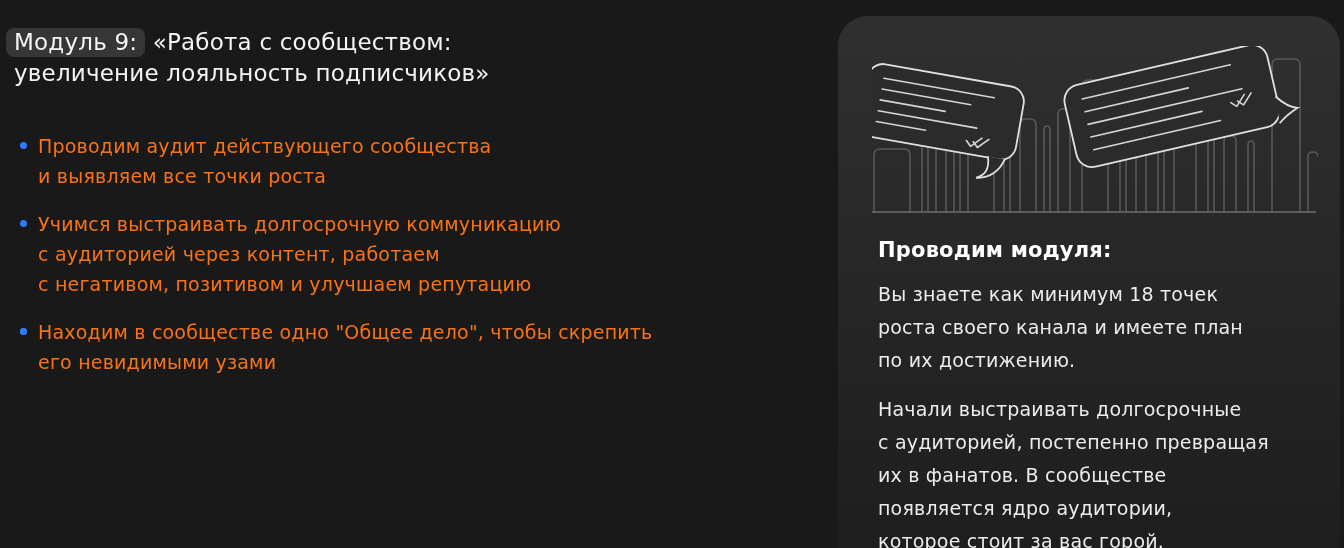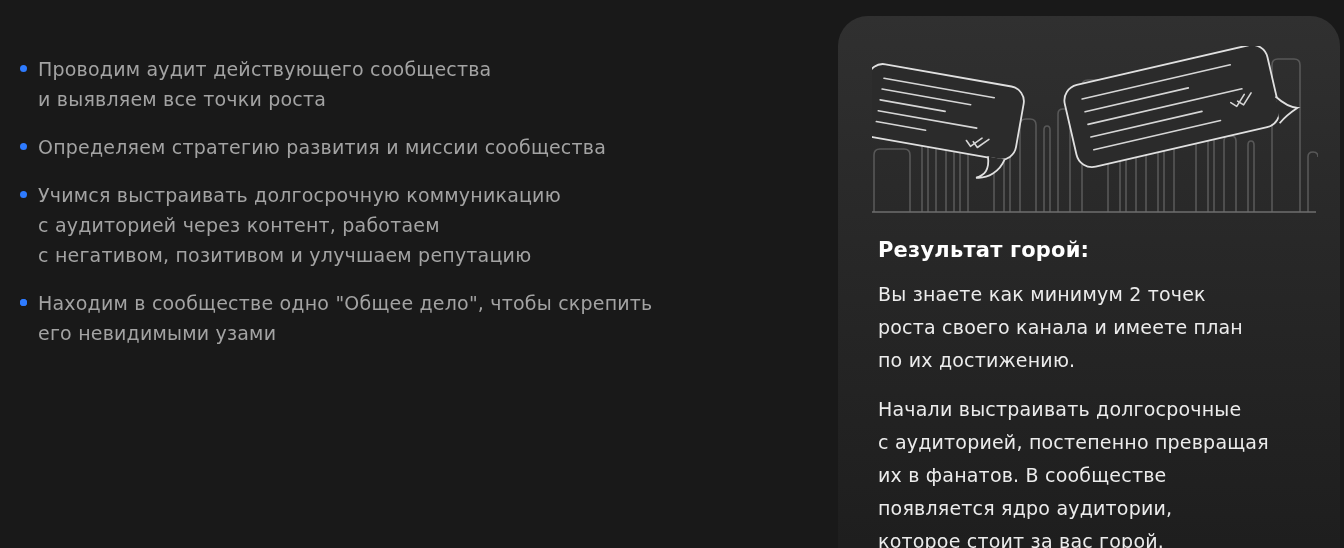--- a/index.html
+++ b/index.html
@@ -16,21 +16,21 @@
     color:#f4f4f4;letter-spacing:.2px;
   }
   .title-badge{
     background:rgba(255,255,255,.13);
     border-radius:8px;padding:1px 8px 2px;margin-left:-8px;
   }
   .bullet-list{list-style:none;margin:42px 0 0;padding:0 0 0 6px;}
   .bullet-item{
     position:relative;padding-left:18px;margin:0 0 18px;
     font-size:19px;line-height:30px;font-weight:400;
-    color:#a3a3a3;letter-spacing:.2px;white-space:pre-line;
+    color:#f97316;letter-spacing:.2px;white-space:pre-line;
   }
   .bullet-dot{
     position:absolute;left:0;top:11px;width:7px;height:7px;
     border-radius:50%;background:#2e7bff;
   }
   
   .result-card{
     position:absolute;left:838px;top:16px;width:502px;height:560px;
     border-radius:30px;box-sizing:border-box;
     background:linear-gradient(180deg,#303030 0%,#272727 45%,#1d1d1d 100%);
@@ -49,25 +49,25 @@
   .bar{fill:none;stroke:#585858;stroke-width:1.6;}
   .bar-baseline{stroke:#6e6e6e;stroke-width:1.6;}
   .bubble-shape{fill:#2b2b2b;stroke:#e0e0e0;stroke-width:1.8;}
   .bubble-line{stroke:#d6d6d6;stroke-width:1.6;stroke-linecap:round;fill:none;}
   .check{stroke:#d6d6d6;stroke-width:1.6;stroke-linecap:round;stroke-linejoin:round;fill:none;}
 </style>
 </head>
 <body>
 
 <div class="left-col">
+  <h1 class="page-title"><span class="title-badge">Модуль 9:</span> <span>«Работа с сообществом:</span><br><span>увеличение лояльность подписчиков»</span></h1>
 
   <ul class="bullet-list">
     <li class="bullet-item"><span class="bullet-dot"></span><span>Проводим аудит действующего сообщества
 и выявляем все точки роста</span></li>
-    <li class="bullet-item"><span class="bullet-dot"></span><span>Определяем стратегию развития и миссии сообщества</span></li>
     <li class="bullet-item"><span class="bullet-dot"></span><span>Учимся выстраивать долгосрочную коммуникацию
 с аудиторией через контент, работаем
 с негативом, позитивом и улучшаем репутацию</span></li>
     <li class="bullet-item"><span class="bullet-dot"></span></li>
     <li class="bullet-item"><span class="bullet-dot"></span><span>Находим в сообществе одно "Общее дело", чтобы скрепить
 его невидимыми узами</span></li>
   </ul>
 </div>
 
 <div class="result-card">
@@ -118,22 +118,22 @@
       <line class="bubble-line" x1="-86" y1="-1" x2="72" y2="-1"></line>
       <line class="bubble-line" x1="-86" y1="12" x2="28" y2="12"></line>
       <line class="bubble-line" x1="-86" y1="25" x2="44" y2="25"></line>
       <g>
         <path class="check" d="M58,10 l5,5 l10,-10"></path>
         <path class="check" d="M65,10 l5,5 l10,-10"></path>
       </g>
     </g>
   </svg>
 
-  <div class="card-heading">Результат горой:</div>
-  <p class="card-paragraph">Вы знаете как минимум 2 точек
+  <div class="card-heading">Проводим модуля:</div>
+  <p class="card-paragraph">Вы знаете как минимум 18 точек
 роста своего канала и имеете план
 по их достижению.</p>
   <p class="card-paragraph">Начали выстраивать долгосрочные
 с аудиторией, постепенно превращая
 их в фанатов. В сообществе
 появляется ядро аудитории,
 которое стоит за вас горой.</p>
 </div>
 
 </body></html>

